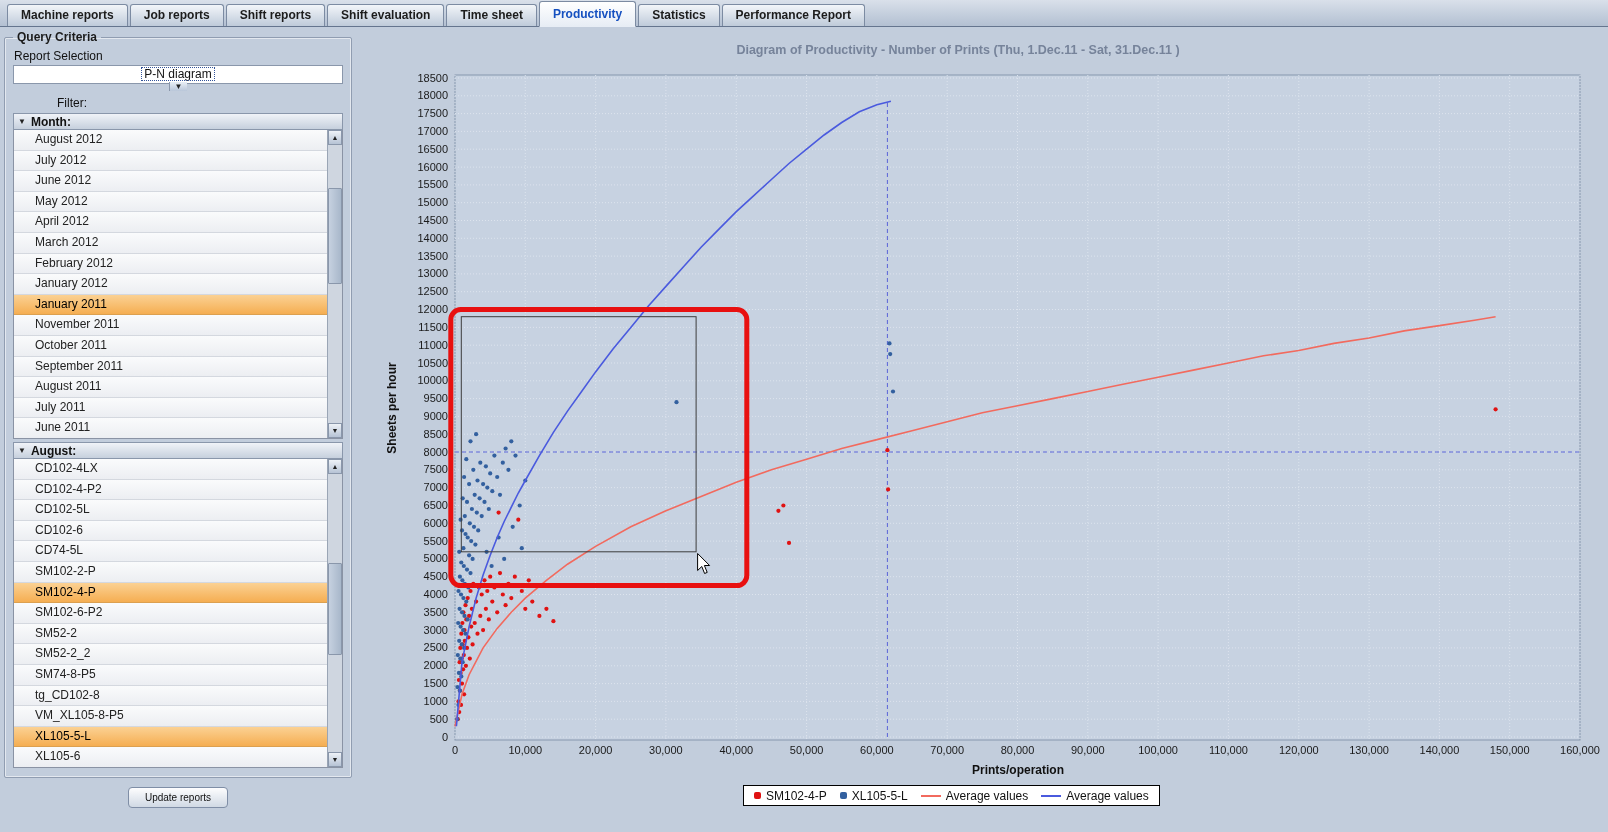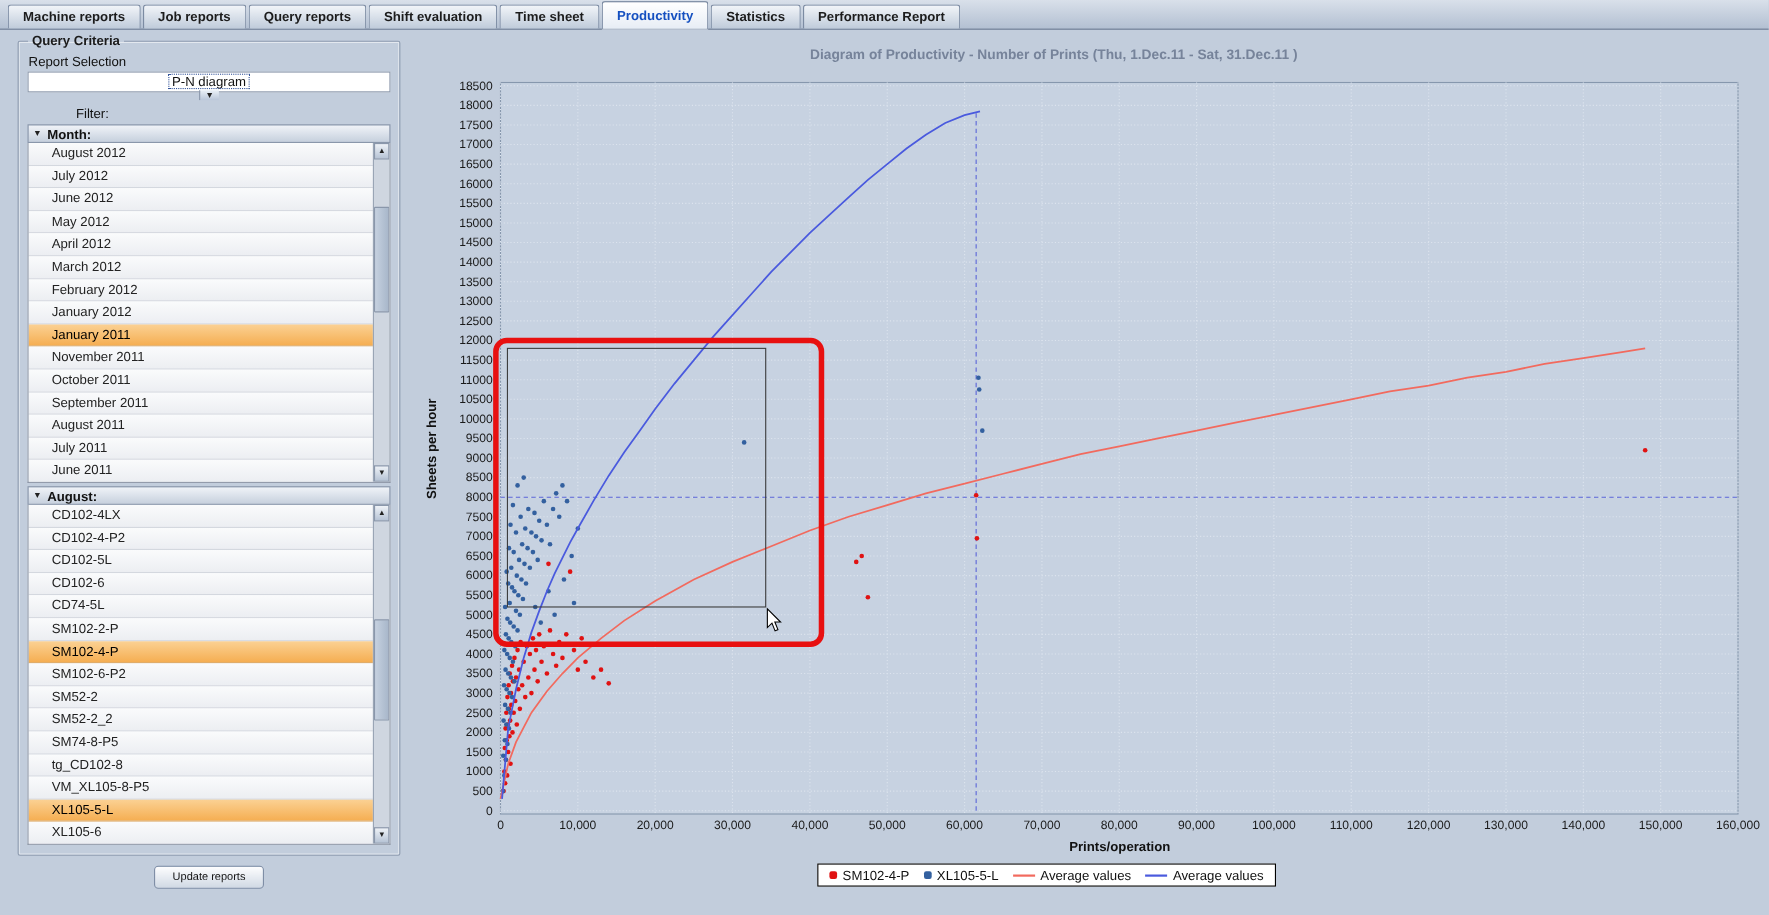--- a/index.html
+++ b/index.html
@@ -26,21 +26,21 @@
     border-radius:3px 3px 0 0; cursor:default; white-space:nowrap;
   }
   .tab.active {
     height:26px; line-height:25px;
     background:linear-gradient(#ffffff,#e7edf5);
     color:#1550c0; position:relative; z-index:2;
     margin-bottom:-1px; border-bottom:1px solid #e7edf5;
   }
 
   
-  .left-panel { position:absolute; left:16px; top:30px; width:348px; height:796px; }
+  .left-panel { position:absolute; left:4px; top:30px; width:348px; height:796px; }
   fieldset.group {
     margin:0; padding:2px 8px 6px 8px; height:748px;
     border:1px solid #909db1; border-radius:2px;
     box-shadow:inset 0 0 0 1px rgba(255,255,255,.55);
   }
   fieldset.group legend {
     font-size:12px; font-weight:bold; color:#1b1b1b; padding:0 4px;
   }
   .small-label { font-size:12px; color:#111; margin:3px 0 2px 1px; }
   .combo {
@@ -119,21 +119,21 @@
   .legend-item { display:flex; align-items:center; gap:5px; }
   .sw.dot { width:7px; height:7px; border-radius:2px; display:inline-block; }
   .sw.line { width:20px; height:2px; display:inline-block; }
 </style>
 </head>
 <body>
 
 <div class="tabbar">
     <div class="tab">Machine reports</div>
     <div class="tab">Job reports</div>
-    <div class="tab">Query reports</div>
+    <div class="tab">Shift reports</div>
     <div class="tab">Shift evaluation</div>
     <div class="tab">Time sheet</div>
     <div class="tab active">Productivity</div>
     <div class="tab">Statistics</div>
     <div class="tab">Performance Report</div>
   </div>
 
 <div class="left-panel">
   <fieldset class="group">
     <legend>Query Criteria</legend>

